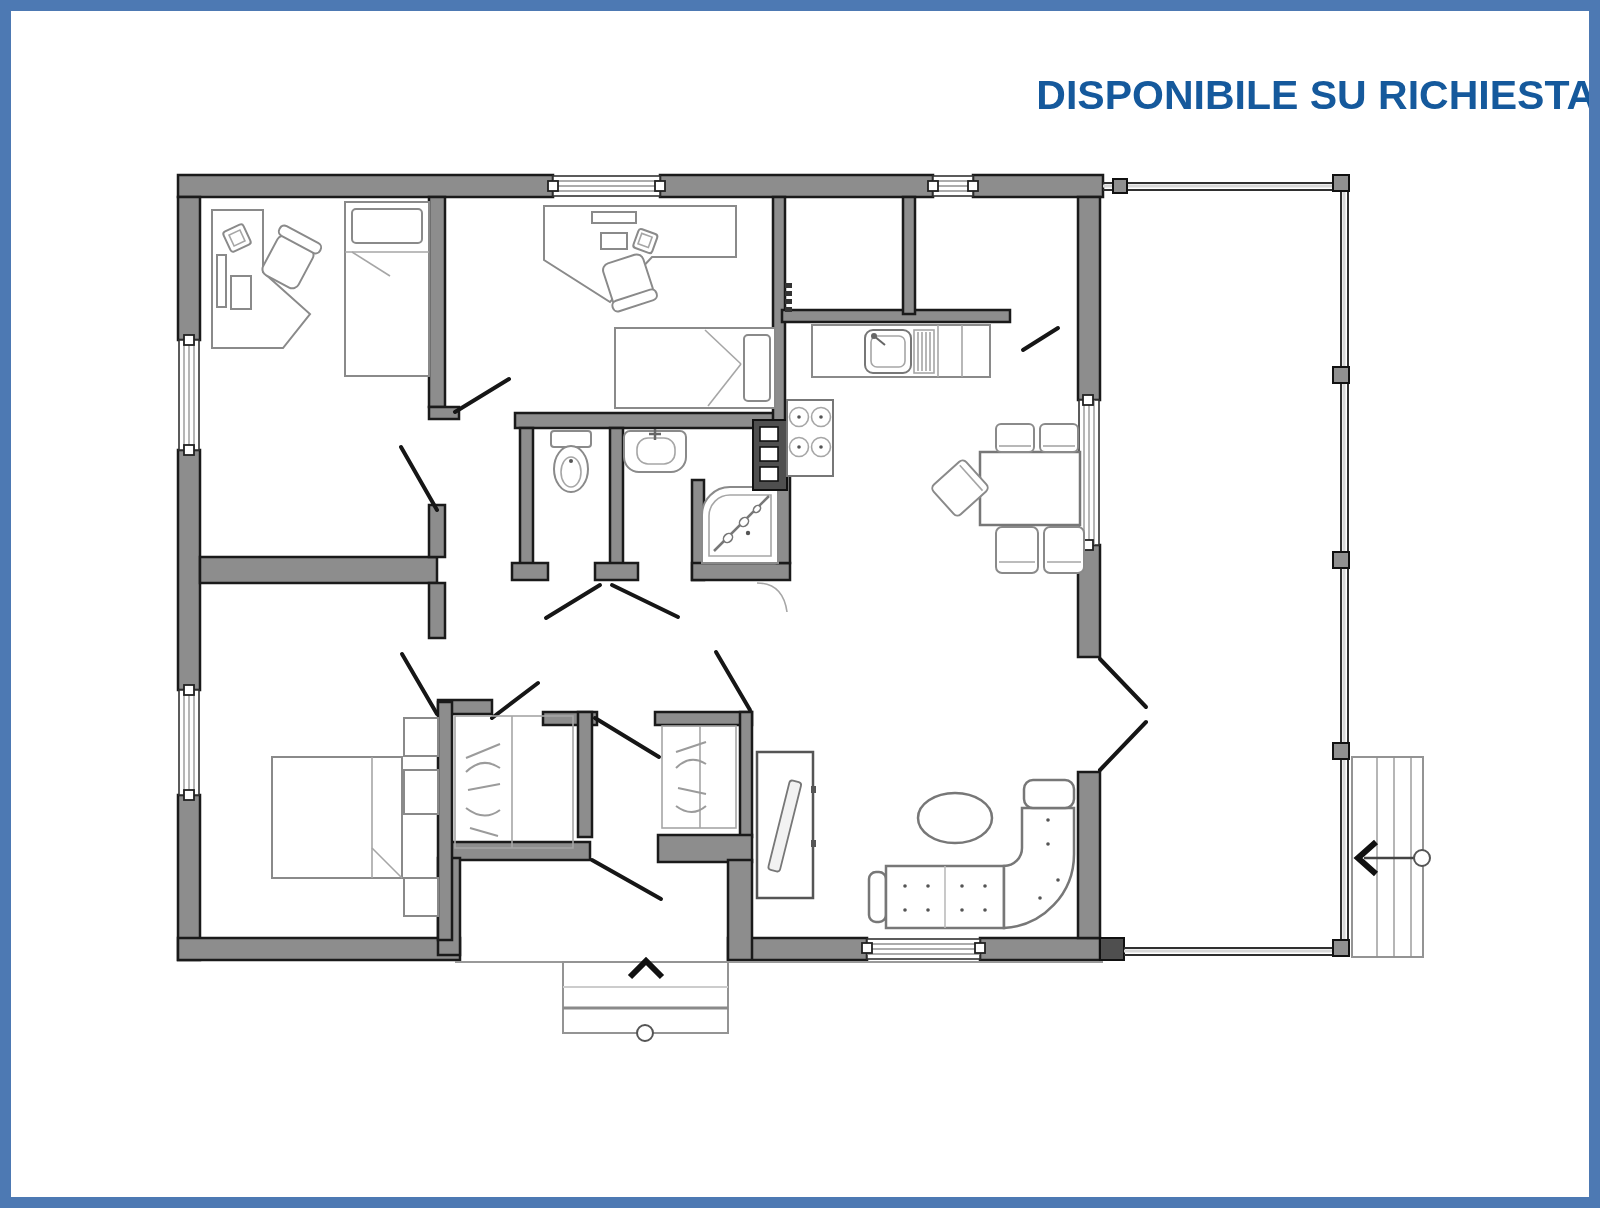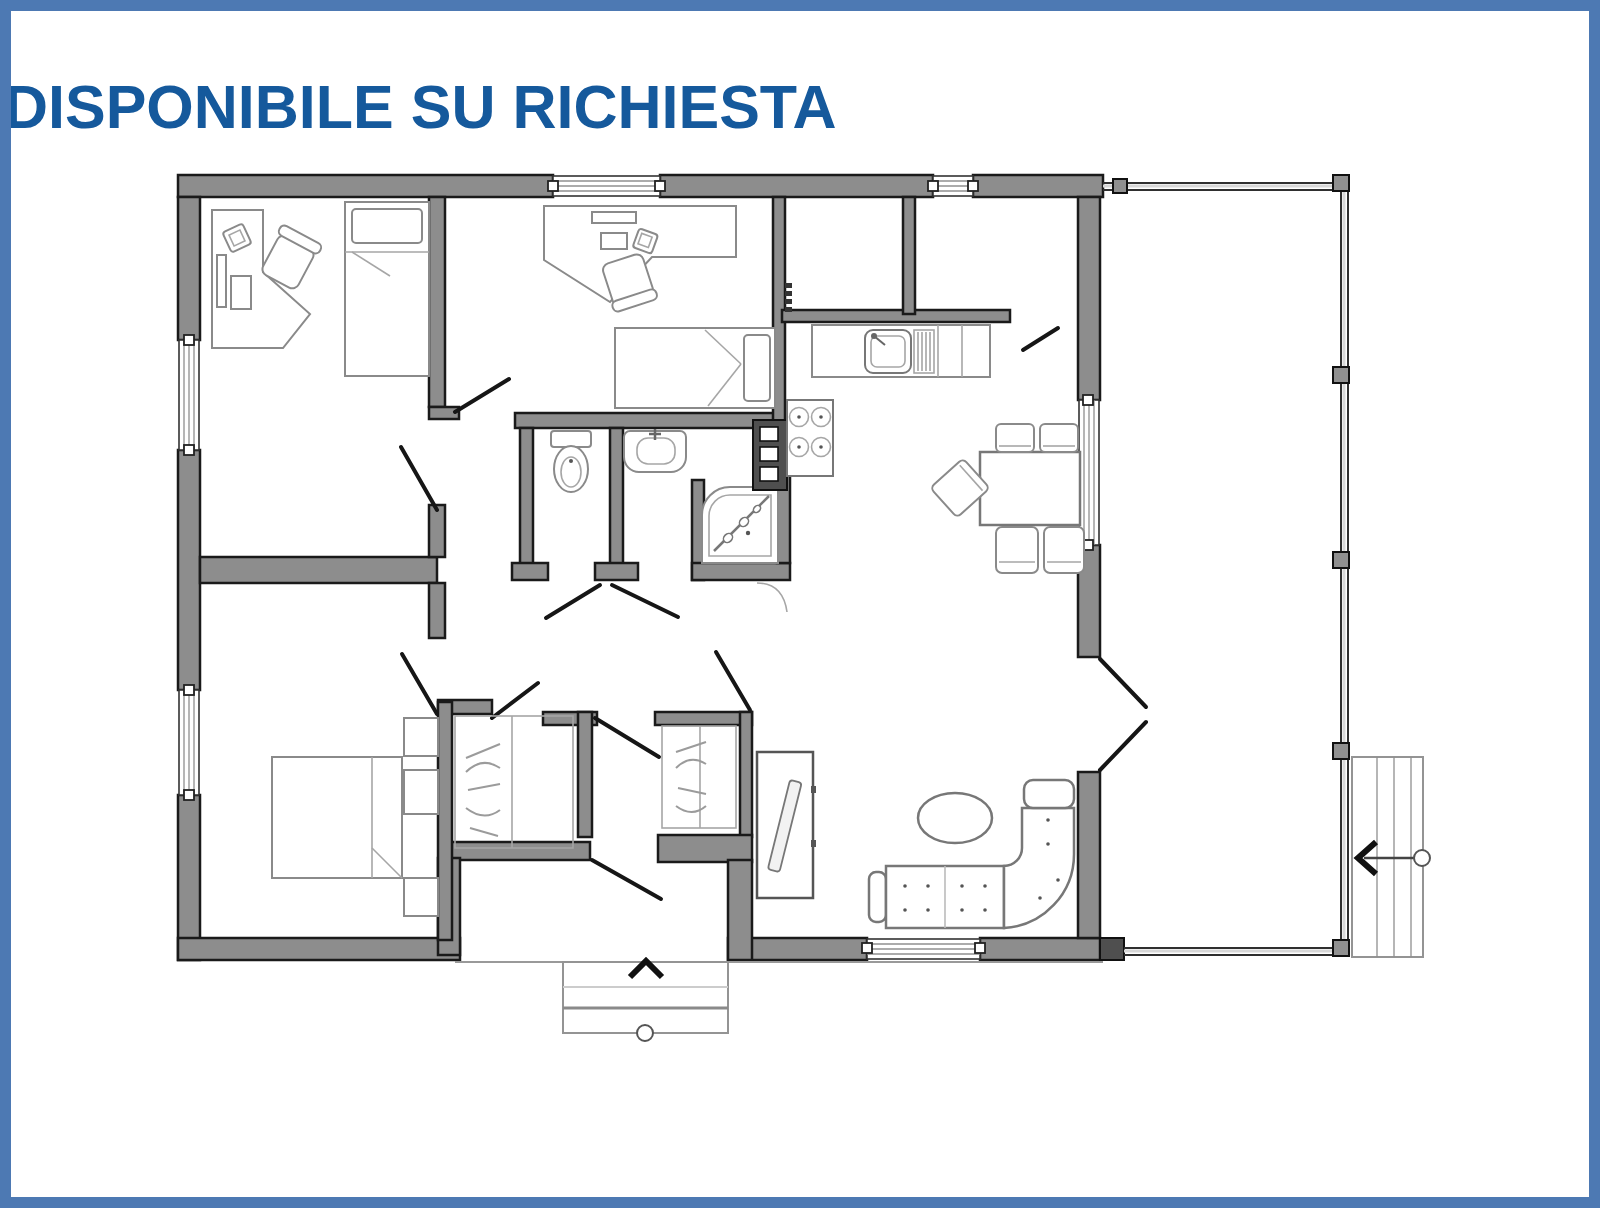--- a/index.html
+++ b/index.html
@@ -2,22 +2,22 @@
 <html style="--frame-border: #4d79b3; --title-text: #15599c; --wall-fill: #8d8d8d; --wall-outline: #1a1a1a; --furniture-line: #8a8a8a;"><head>
 <meta charset="utf-8">
 <style>
   :root{
     --frame-border:#4d79b3; --title-text:#15599c;
     --wall-fill:#8d8d8d; --wall-outline:#1a1a1a; --furniture-line:#8a8a8a;
   }
   html,body{margin:0;padding:0;background:#fff;}
   body{width:1600px;height:1208px;position:relative;font-family:"Liberation Sans",sans-serif;overflow:hidden;}
   .frame{position:absolute;inset:0;border:11px solid var(--frame-border);pointer-events:none;z-index:5;}
-  h1.title{position:absolute;top:72px;left:4px;width:1580px;margin:0;text-align:left;
-    font-size:61px;font-weight:700;letter-spacing:0px;color:var(--title-text);}
+  h1.title{position:absolute;top:72px;left:16px;width:1580px;margin:0;text-align:right;
+    font-size:41px;font-weight:700;letter-spacing:0px;color:var(--title-text);}
   svg{position:absolute;left:0;top:0;}
   .w{fill:var(--wall-fill);stroke:var(--wall-outline);stroke-width:2.5;}
   .wd{fill:#4f4f4f;stroke:#111;stroke-width:2;}
   .f{fill:#fff;stroke:var(--furniture-line);stroke-width:2;}
   .f2{fill:#fff;stroke:#777;stroke-width:2.5;}
   .tl{fill:none;stroke:#a6a6a6;stroke-width:1.6;}
   .door{stroke:#161616;stroke-width:4;stroke-linecap:round;}
   .winr{fill:#fff;stroke:#333;stroke-width:1.6;}
   .winl{stroke:#8f8f8f;stroke-width:1.3;}
   .conn{fill:#fff;stroke:#222;stroke-width:1.8;}

